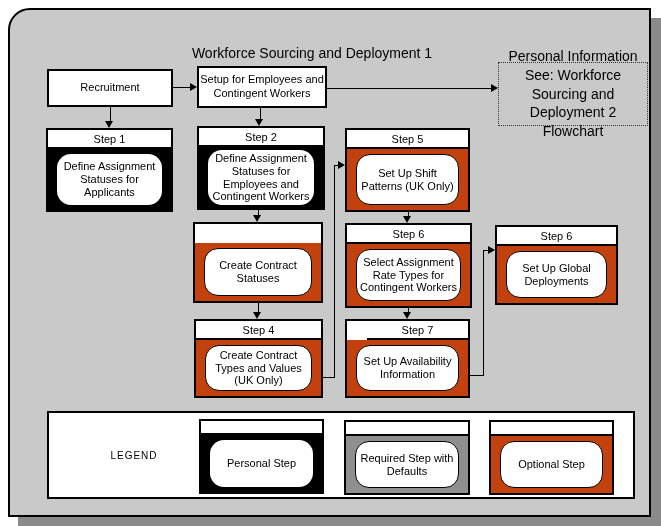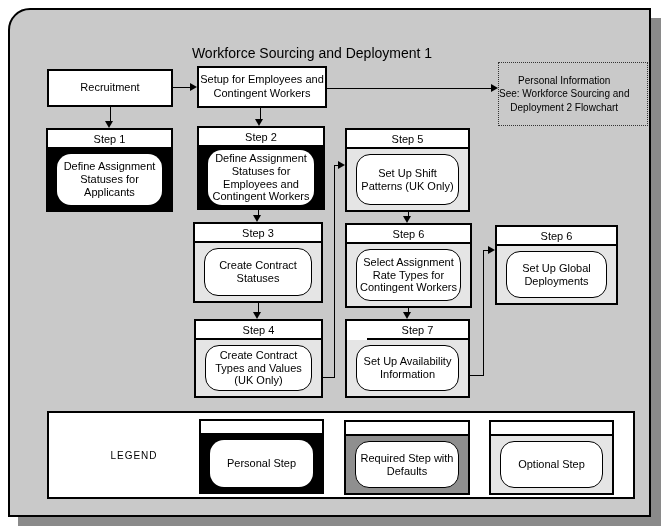--- a/index.html
+++ b/index.html
@@ -22,29 +22,29 @@
     text-align:center; font-size:14px;
   }
   .box {
     position:absolute; box-sizing:border-box; background:#fff;
     border:2px solid #000; display:flex; align-items:center; justify-content:center;
     text-align:center; font-size:11px; line-height:1.25;
   }
   .dotted {
     position:absolute; box-sizing:border-box; background:transparent;
     border:1px dotted #333; display:flex; align-items:center; justify-content:flex-start;
-    text-align:center; font-size:10px; line-height:1.35;
+    text-align:center; font-size:14px; line-height:1.35;
   }
   .lbl { white-space:pre-line; }
   .step { position:absolute; box-sizing:border-box; border:2px solid #000; background:#fff; }
   .step .hdr {
     height:17px; border-bottom:2px solid #000; background:#fff;
     display:flex; align-items:center; justify-content:center; font-size:11px;
   }
-  .step .body { position:absolute; left:0; right:0; top:19px; bottom:0; background:#e5e5e5; }
+  .step .body { position:absolute; left:0; right:0; top:19px; bottom:0; background:#c2410c; }
   .step.required .body { background:#000000; }
   .step.defaults .body { background:#8f8f8f; }
   .pill {
     position:absolute; left:9px; right:9px; top:5px; bottom:5px;
     background:#fff; border-radius:14px;
     display:flex; align-items:center; justify-content:center;
     text-align:center; font-size:11px; line-height:1.18; white-space:pre-line;
   }
   .step.optional .pill, .step.defaults .pill { border:1.5px solid #000; }
   .mini .hdr { height:12px; }
@@ -107,21 +107,20 @@
     <div class="hdr">Step 2</div>
     <div class="body">
       <div class="pill" style="top:3px; bottom:3px;">Define Assignment
 Statuses for
 Employees and
 Contingent Workers</div>
     </div>
   </div>
 
   <div class="step optional" style="left:193px; top:222px; width:130px; height:81px;">
-    <div class="hdr">Step 3</div>
     <div class="body">
       <div class="pill">Create Contract
 Statuses</div>
     </div>
   </div>
 
   <div class="step optional" style="left:194px; top:319px; width:129px; height:79px;">
     <div class="hdr">Step 4</div>
     <div class="body">
       <div class="pill">Create Contract

